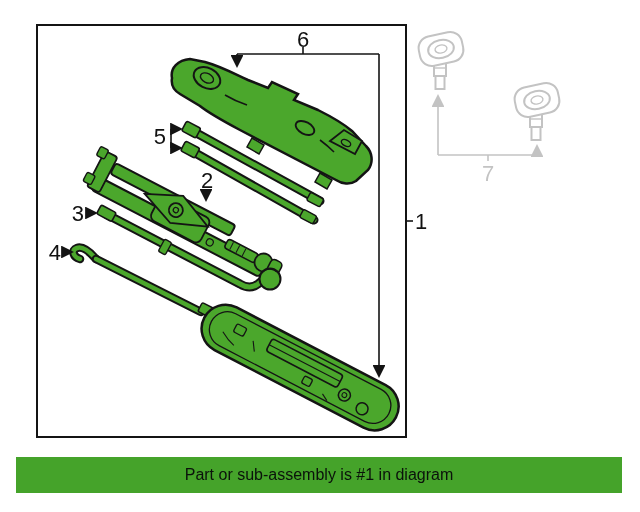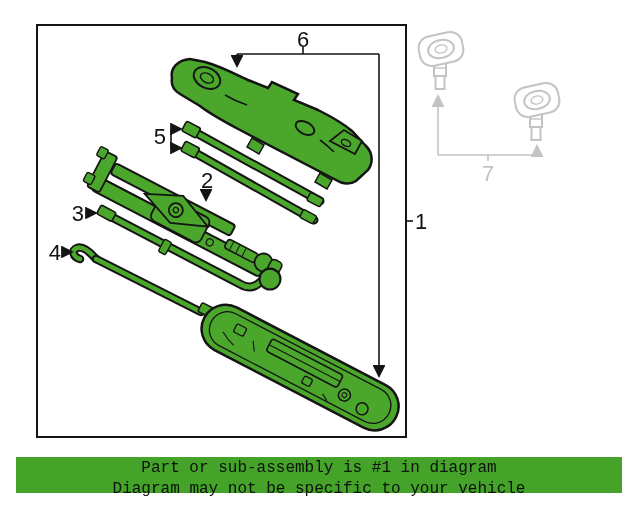--- a/index.html
+++ b/index.html
@@ -16,23 +16,22 @@
   .pf{fill:var(--part-green,#4BA72C);stroke:var(--outline,#141414);}
   .ps{stroke:var(--part-green,#4BA72C);fill:none;}
   .ol{stroke:var(--outline,#141414);fill:none;}
   .blk{stroke:var(--outline,#141414);fill:none;}
   .grayp{stroke:var(--muted-gray,#c3c3c3);fill:#ffffff;}
   .grayl{stroke:var(--muted-gray,#c3c3c3);fill:none;}
   .banner{
     position:absolute;left:16px;top:457px;width:606px;height:36px;
     background:var(--banner-green,#45A32A);
     color:var(--banner-text,#0B120B);
-    text-align:center;font-size:16px;line-height:21px;padding-top:1px;
+    text-align:center;font-size:16px;line-height:21px;padding-top:7px;
     box-sizing:border-box;
-    font-family:Liberation Mono, monospace;
   }
 </style>
 </head>
 <body>
 
 <svg class="stage" width="640" height="457" viewBox="0 0 640 457" xmlns="http://www.w3.org/2000/svg">
   <defs>
     <marker id="mA" viewBox="0 0 10 10" refX="8.5" refY="5" markerWidth="8" markerHeight="8" orient="auto">
       <path d="M0,0 L10,5 L0,10 Z" fill="#141414"></path>
     </marker>
@@ -175,14 +174,13 @@
   <text class="lbl" x="166" y="144" text-anchor="end">5</text>
   <text class="lbl" x="207" y="188" text-anchor="middle">2</text>
   <text class="lbl" x="84" y="221" text-anchor="end">3</text>
   <text class="lbl" x="61" y="260" text-anchor="end">4</text>
   <text class="lbl" x="415" y="229" text-anchor="start">1</text>
   <text class="lbl lbl7" x="488" y="181" text-anchor="middle">7</text>
 </svg>
 
 <div class="banner">
   <div>Part or sub-assembly is #1 in diagram</div>
-  <div>Diagram may not be specific to your vehicle</div>
 </div>
 
 </body></html>

